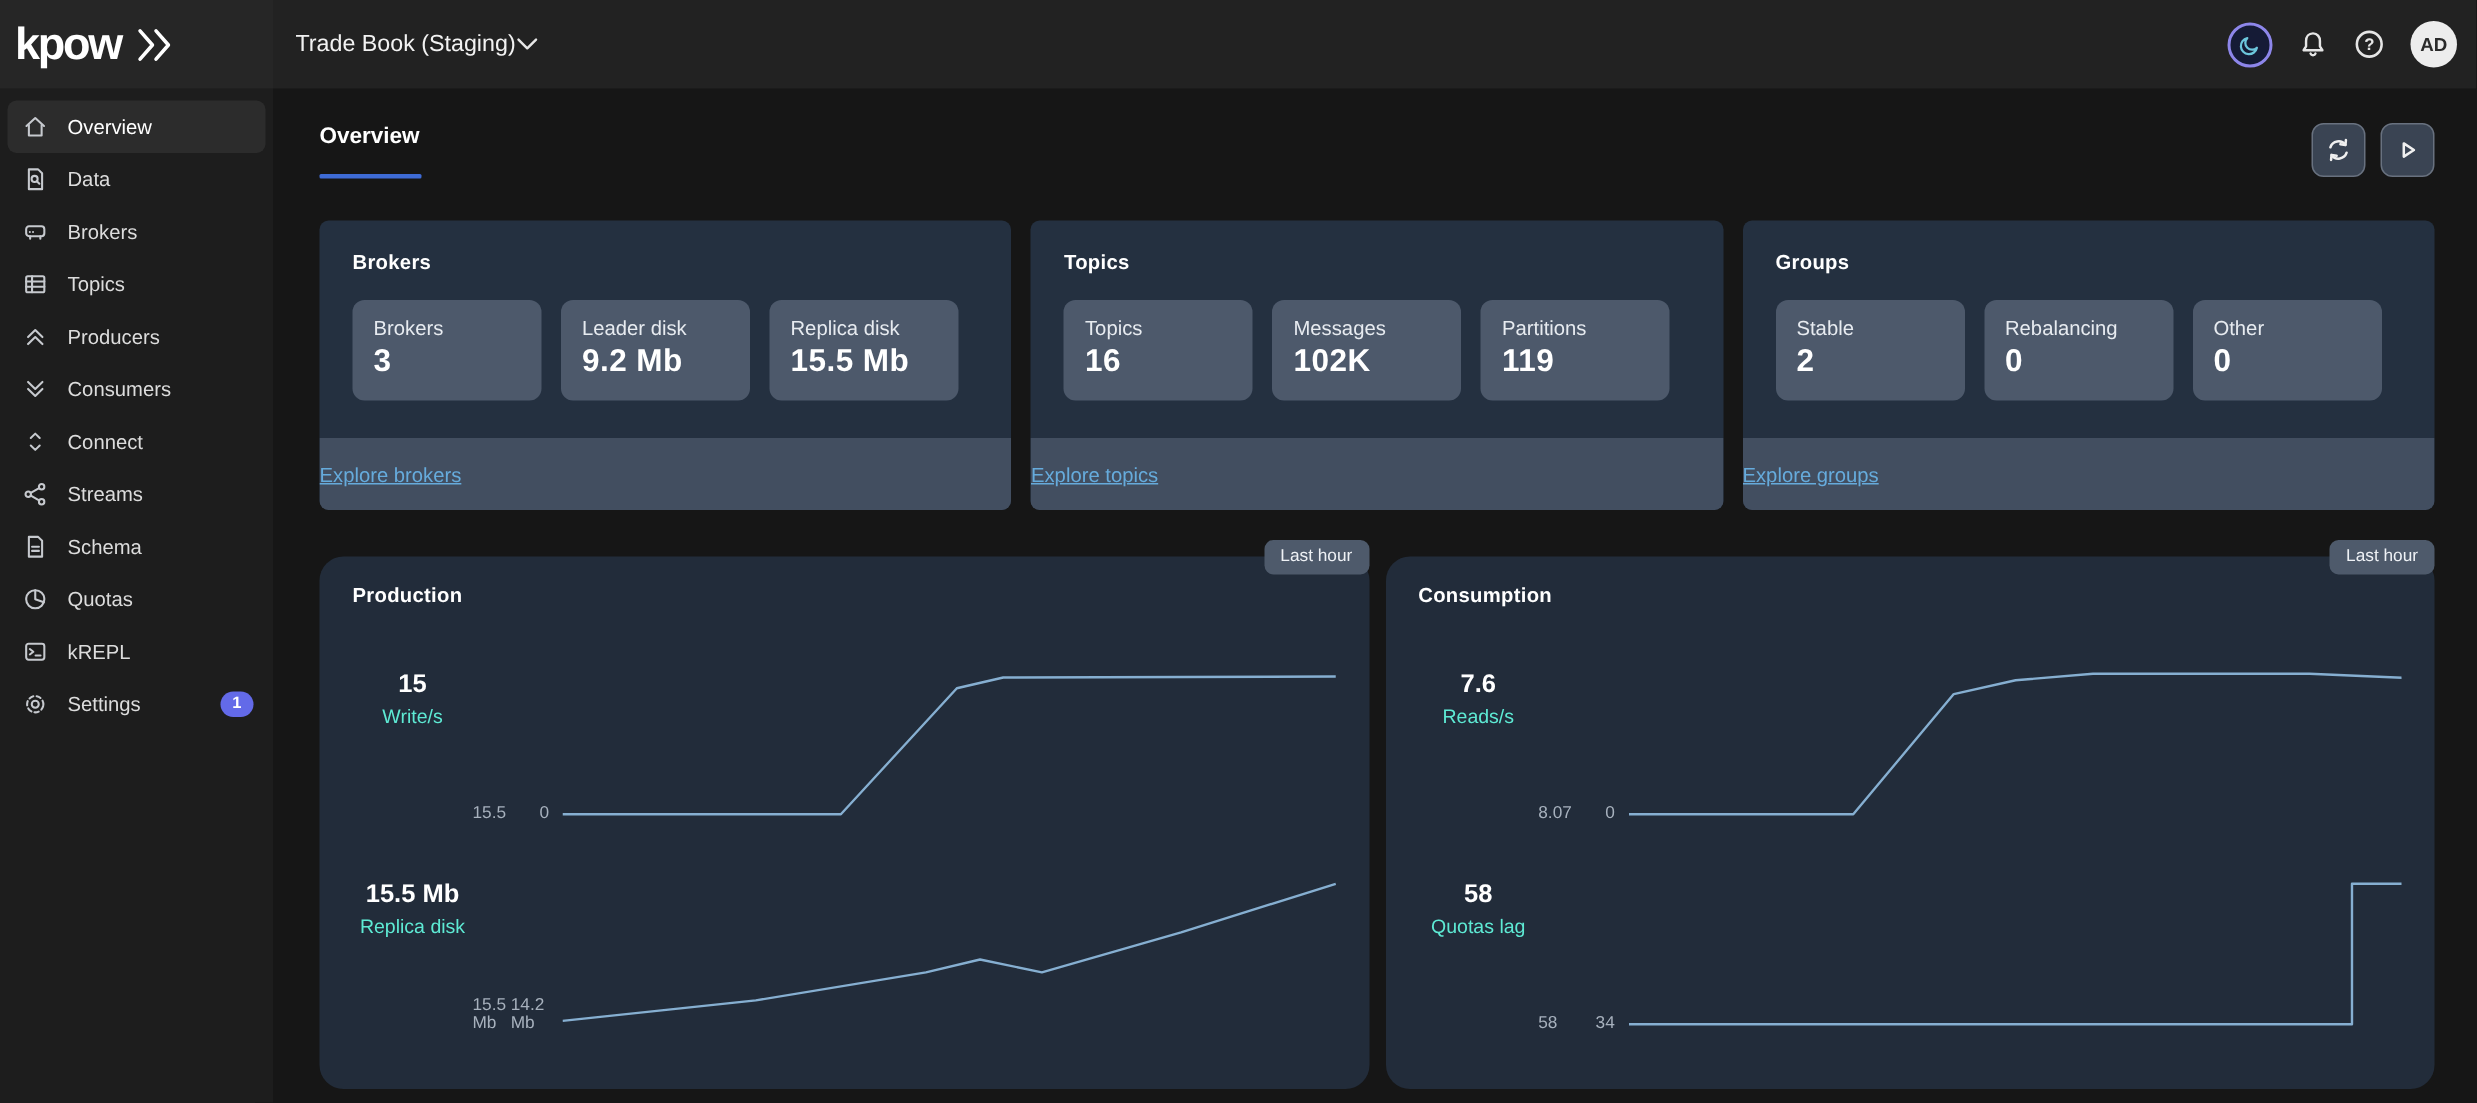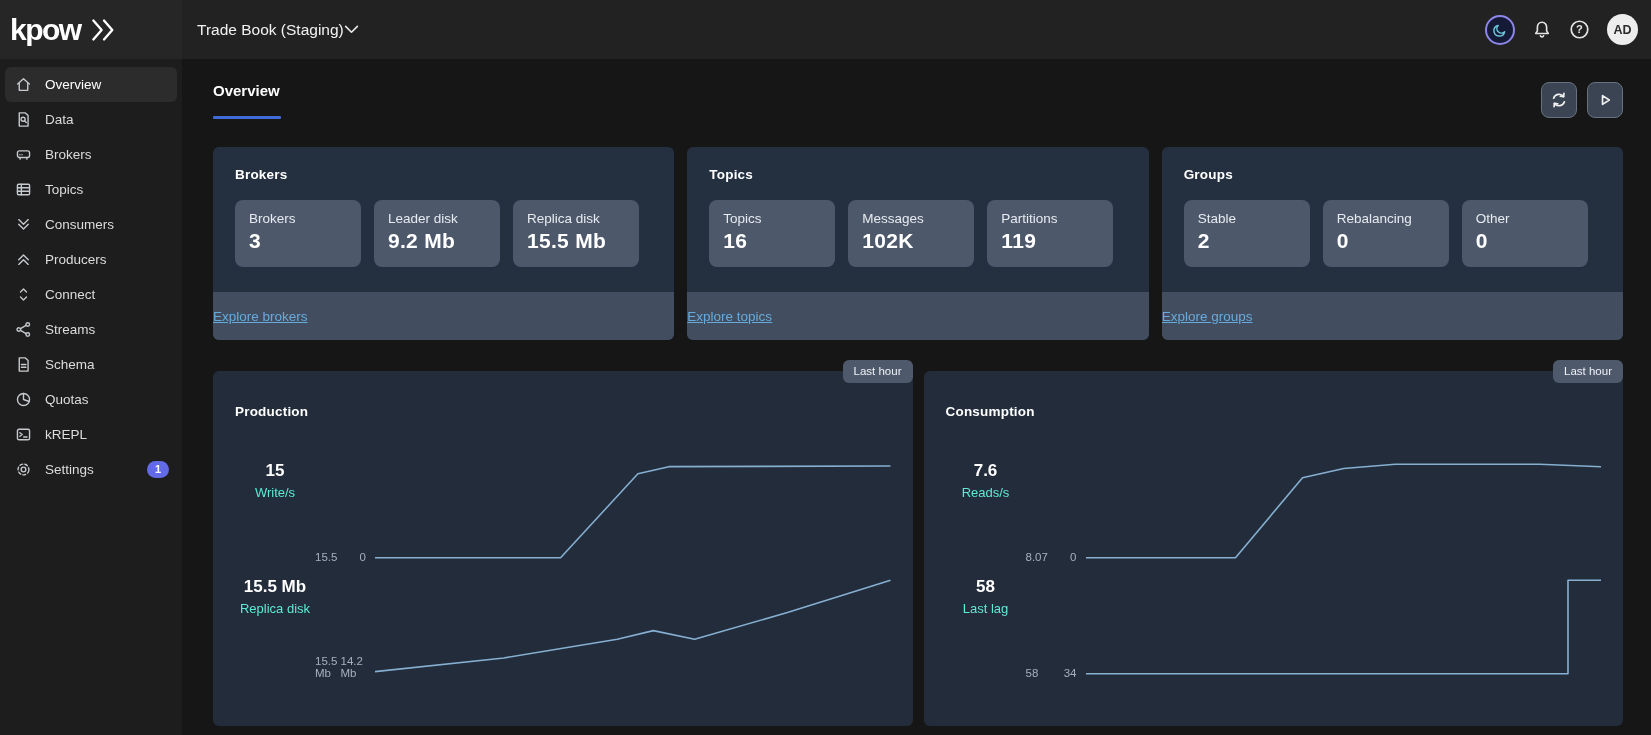--- a/index.html
+++ b/index.html
@@ -47,24 +47,24 @@
   .sum-title { font-size:13.5px; font-weight:bold; letter-spacing:.2px; }
   .tile-row { display:flex; gap:13px; margin-top:18px; }
   .tile { width:126px; height:67px; background:#4d596b; border-radius:8px; padding:11px 8px 0 14px; }
   .tile-label { font-size:13.5px; color:#e7ebf0; }
   .tile-value { font-size:21px; font-weight:bold; margin-top:3px; letter-spacing:.3px; }
   .sum-footer { height:48px; background:#424e60; display:flex; align-items:center; }
   .explore-link { color:#66abdc; font-size:13.5px; text-decoration:underline; cursor:pointer; }
 
   
   .charts-row { display:grid; grid-template-columns:1fr 1fr; gap:11px; margin-top:31px; }
-  .chart-card { background:#222c3a; border-radius:6px; height:355px; position:relative; padding:33px 22px; }
+  .chart-card { background:#222c3a; border-radius:16px; height:355px; position:relative; padding:18px 22px; }
   .lasthour-badge { position:absolute; top:-11px; right:0; background:#4e5a6b; color:#eef1f5; font-size:11.5px; padding:5px 11px 6px; border-radius:6px; }
   .chart-title { font-size:13.5px; font-weight:bold; letter-spacing:.2px; }
-  .chart-rows { margin-top:40px; display:flex; flex-direction:column; gap:12px; }
+  .chart-rows { margin-top:40px; display:flex; flex-direction:column; gap:36px; }
   .chart-row { display:flex; height:104px; }
   .stat { width:80px; text-align:center; padding-top:2px; }
   .stat-value { font-size:17px; font-weight:bold; }
   .stat-label { font-size:13px; color:#5eead4; margin-top:4px; }
   .ycol { width:60px; display:flex; justify-content:space-between; align-items:flex-end; padding-right:9px; font-size:11.5px; color:#a7b1bd; }
   .spark-wrap { flex:1; }
   svg.spark { width:100%; height:100%; }
   svg.spark polyline { fill:none; stroke:#86afd1; stroke-width:1.6; stroke-linejoin:round; vector-effect:non-scaling-stroke; }
 </style>
 </head>
@@ -160,35 +160,35 @@
           <rect x="2.3" y="3" width="11.4" height="10" rx="1"></rect>
           <path d="M2.3 6.3 H13.7 M2.3 9.6 H13.7 M6 3 V13"></path>
         </svg>
     </span>
     <span class="side-label">Topics</span>
   </div>
 
   <div class="side-item">
     <span class="side-icon">
       <svg viewBox="0 0 16 16" width="17" height="17">
+          <path d="M3.5 8.2 L8 3.8 L12.5 8.2"></path>
+          <path d="M3.5 12.6 L8 8.2 L12.5 12.6"></path>
+        </svg>
+    </span>
+    <span class="side-label">Producers</span>
+  </div>
+
+  <div class="side-item">
+    <span class="side-icon">
+      <svg viewBox="0 0 16 16" width="17" height="17">
           <path d="M3.5 3.4 L8 7.8 L12.5 3.4"></path>
           <path d="M3.5 7.8 L8 12.2 L12.5 7.8"></path>
         </svg>
     </span>
     <span class="side-label">Consumers</span>
-  </div>
-
-  <div class="side-item">
-    <span class="side-icon">
-      <svg viewBox="0 0 16 16" width="17" height="17">
-          <path d="M3.5 8.2 L8 3.8 L12.5 8.2"></path>
-          <path d="M3.5 12.6 L8 8.2 L12.5 12.6"></path>
-        </svg>
-    </span>
-    <span class="side-label">Producers</span>
   </div>
 
   <div class="side-item">
     <span class="side-icon">
       <svg viewBox="0 0 16 16" width="17" height="17">
           <path d="M5.2 5.6 L8 2.9 L10.8 5.6"></path>
           <path d="M5.2 10.4 L8 13.1 L10.8 10.4"></path>
         </svg>
     </span>
     <span class="side-label">Connect</span>
@@ -404,21 +404,21 @@
           </div>
           <div class="spark-wrap">
             <svg class="spark" viewBox="0 0 520 80" preserveAspectRatio="none">
                 <polyline points="0.0,76.0 150.8,76.0 218.4,14.4 260.0,7.3 312.0,4.0 457.6,4.0 520.0,6.0"></polyline>
               </svg>
           </div>
         </div>
         <div class="chart-row">
           <div class="stat">
             <div class="stat-value">58</div>
-            <div class="stat-label">Last lag</div>
+            <div class="stat-label">Quotas lag</div>
           </div>
           <div class="ycol">
             <span>58</span>
             <span>34</span>
           </div>
           <div class="spark-wrap">
             <svg class="spark" viewBox="0 0 520 80" preserveAspectRatio="none">
                 <polyline points="0.0,76.0 486.2,76.0 486.2,4.0 520.0,4.0"></polyline>
               </svg>
           </div>

